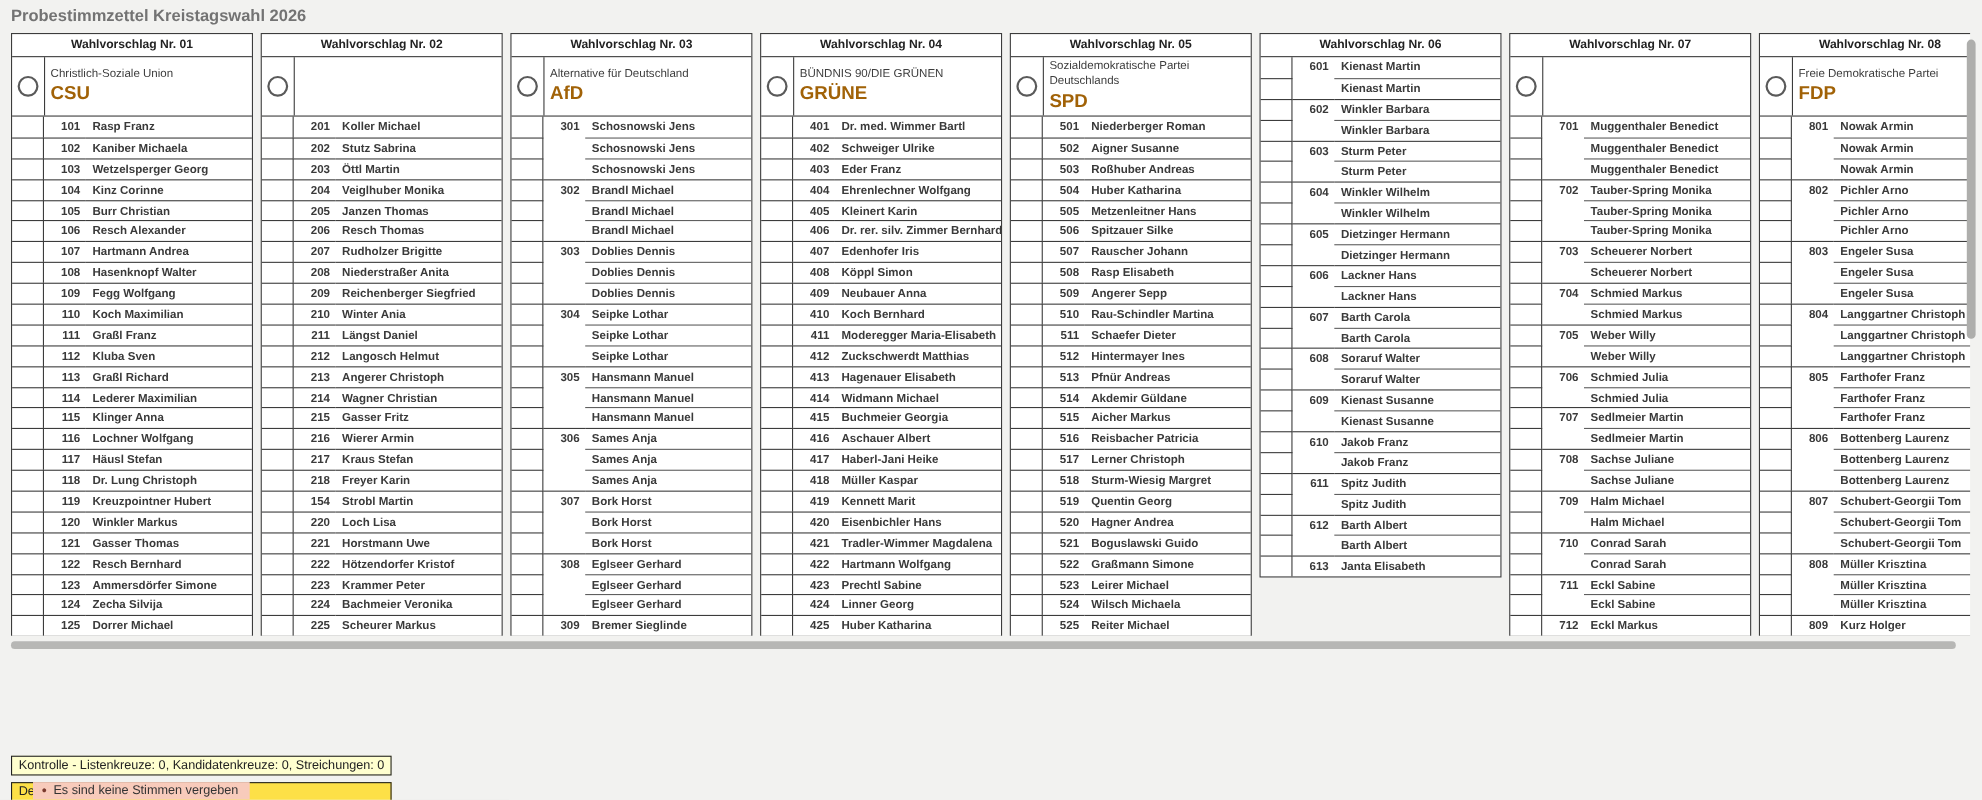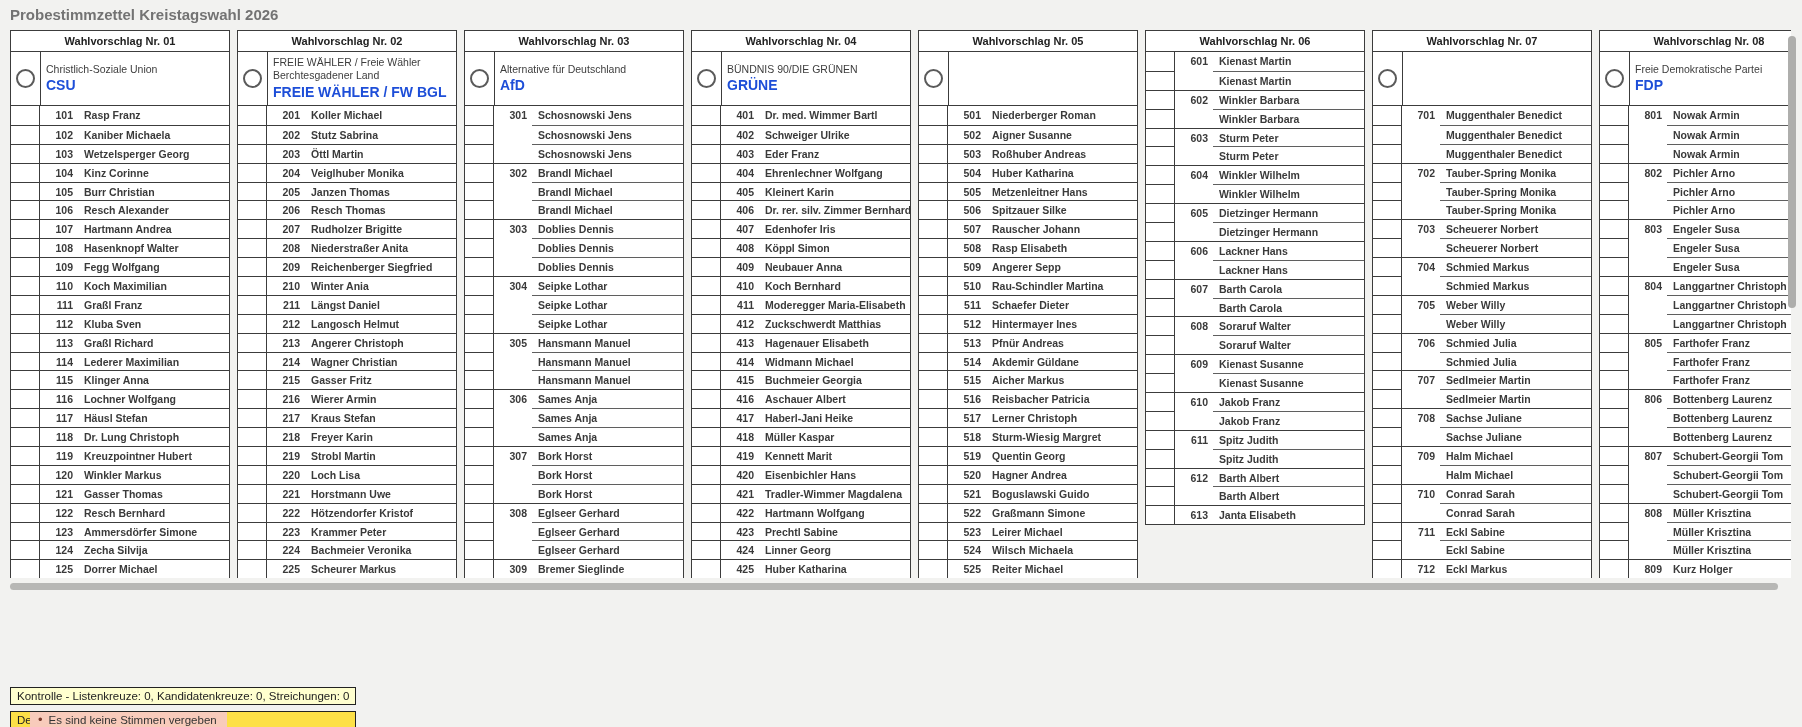--- a/index.html
+++ b/index.html
@@ -9,21 +9,21 @@
   .ballot-viewport{position:absolute;top:30px;left:10px;width:1781px;height:548px;overflow:hidden;}
   .columns{display:flex;gap:7px;align-items:flex-start;}
   .col{flex:none;width:220px;background:#ffffff;border:1px solid #3c3c3c;box-sizing:border-box;}
   .col-header{height:20px;line-height:20px;padding:0 5px;font-size:11px;font-weight:bold;color:#222;
               border-bottom:1px solid #3c3c3c;white-space:nowrap;overflow:hidden;text-align:center;}
   .party-row{display:flex;height:53px;border-bottom:1px solid #3c3c3c;}
   .party-check{width:29px;flex:none;border-right:1px solid #3c3c3c;display:flex;align-items:center;justify-content:center;cursor:pointer;}
   .radio{width:15px;height:15px;border:2px solid #5a5a5a;border-radius:50%;background:#fff;}
   .party-info{flex:1;padding:2px 5px;display:flex;flex-direction:column;justify-content:center;overflow:hidden;}
   .party-line{font-size:10.5px;color:#3d3d3d;line-height:1.25;white-space:nowrap;}
-  .party-abbr{font-size:14px;font-weight:bold;color:#1d4ed8;line-height:1.3;white-space:nowrap;}
+  .party-abbr{font-size:17px;font-weight:bold;color:#a16207;line-height:1.3;white-space:nowrap;}
   .cand-row{display:flex;height:18.9px;}
   .cand-row>div{box-sizing:border-box;height:100%;display:flex;align-items:center;}
   .cand-check{width:29px;flex:none;border-right:1px solid #3c3c3c;cursor:pointer;}
   .cand-num{width:38px;flex:none;justify-content:flex-end;padding-right:5px;
             font-size:10.5px;font-weight:bold;color:#3a3a3a;}
   .cand-name{flex:1;padding-left:6px;font-size:10.5px;font-weight:bold;color:#3a3a3a;
              white-space:nowrap;overflow:hidden;}
   .rows .cand-row .cand-check{border-top:1px solid #3c3c3c;}
   .cand-row.group-start .cand-num,
   .cand-row.group-start .cand-name{border-top:1px solid #3c3c3c;}
@@ -189,25 +189,20 @@
               <div class="cand-name">Dorrer Michael</div>
             </div>
           </div>
         </div>
         <div class="col">
           <div class="col-header">Wahlvorschlag Nr. 02</div>
           <div class="party-row">
             <div class="party-check">
               <span class="radio"></span>
             </div>
-            <div class="party-info">
-              <div class="party-line">FREIE WÄHLER / Freie Wähler</div>
-              <div class="party-line">Berchtesgadener Land</div>
-              <div class="party-abbr">FREIE WÄHLER / FW BGL</div>
-            </div>
           </div>
           <div class="rows">
             <div class="cand-row group-start">
               <div class="cand-check"></div>
               <div class="cand-num">201</div>
               <div class="cand-name">Koller Michael</div>
             </div>
             <div class="cand-row group-start">
               <div class="cand-check"></div>
               <div class="cand-num">202</div>
@@ -288,21 +283,21 @@
               <div class="cand-num">217</div>
               <div class="cand-name">Kraus Stefan</div>
             </div>
             <div class="cand-row group-start">
               <div class="cand-check"></div>
               <div class="cand-num">218</div>
               <div class="cand-name">Freyer Karin</div>
             </div>
             <div class="cand-row group-start">
               <div class="cand-check"></div>
-              <div class="cand-num">219</div>
+              <div class="cand-num">154</div>
               <div class="cand-name">Strobl Martin</div>
             </div>
             <div class="cand-row group-start">
               <div class="cand-check"></div>
               <div class="cand-num">220</div>
               <div class="cand-name">Loch Lisa</div>
             </div>
             <div class="cand-row group-start">
               <div class="cand-check"></div>
               <div class="cand-num">221</div>
@@ -606,20 +601,25 @@
               <div class="cand-num">425</div>
               <div class="cand-name">Huber Katharina</div>
             </div>
           </div>
         </div>
         <div class="col">
           <div class="col-header">Wahlvorschlag Nr. 05</div>
           <div class="party-row">
             <div class="party-check">
               <span class="radio"></span>
+            </div>
+            <div class="party-info">
+              <div class="party-line">Sozialdemokratische Partei</div>
+              <div class="party-line">Deutschlands</div>
+              <div class="party-abbr">SPD</div>
             </div>
           </div>
           <div class="rows">
             <div class="cand-row group-start">
               <div class="cand-check"></div>
               <div class="cand-num">501</div>
               <div class="cand-name">Niederberger Roman</div>
             </div>
             <div class="cand-row group-start">
               <div class="cand-check"></div>

